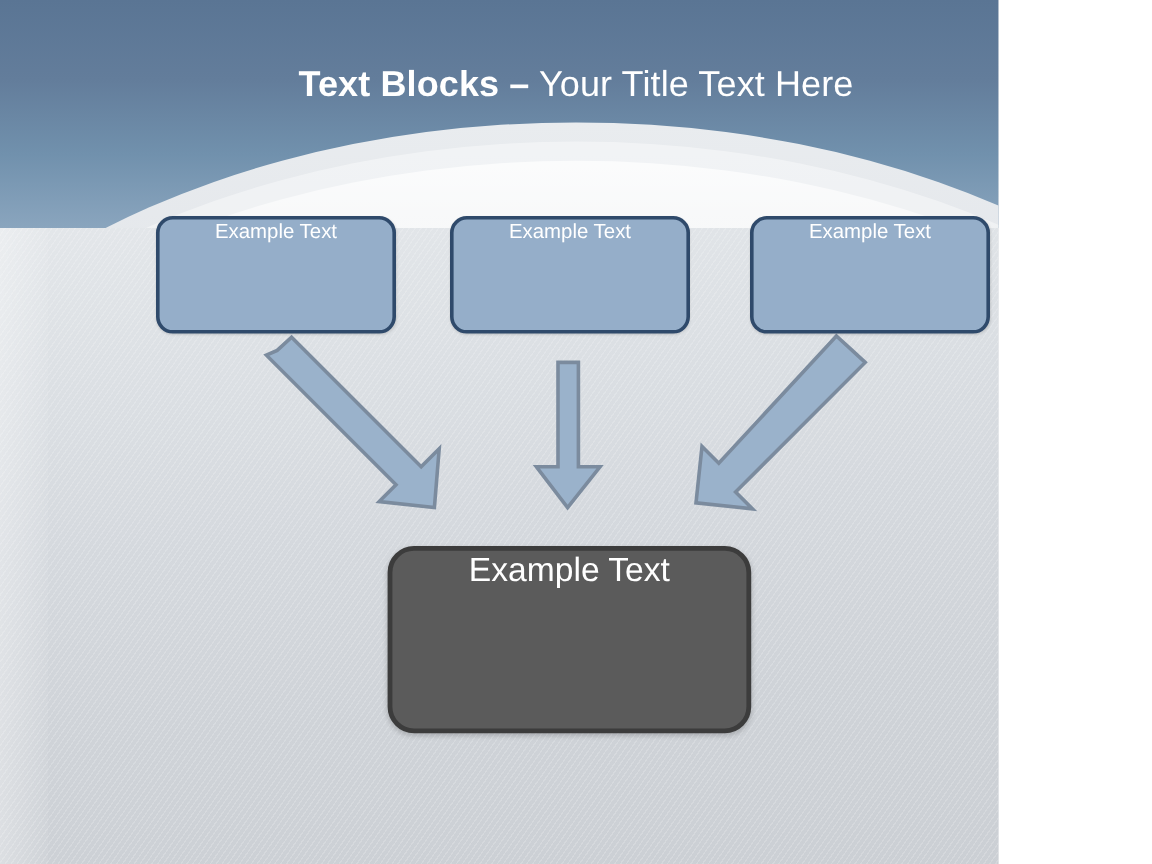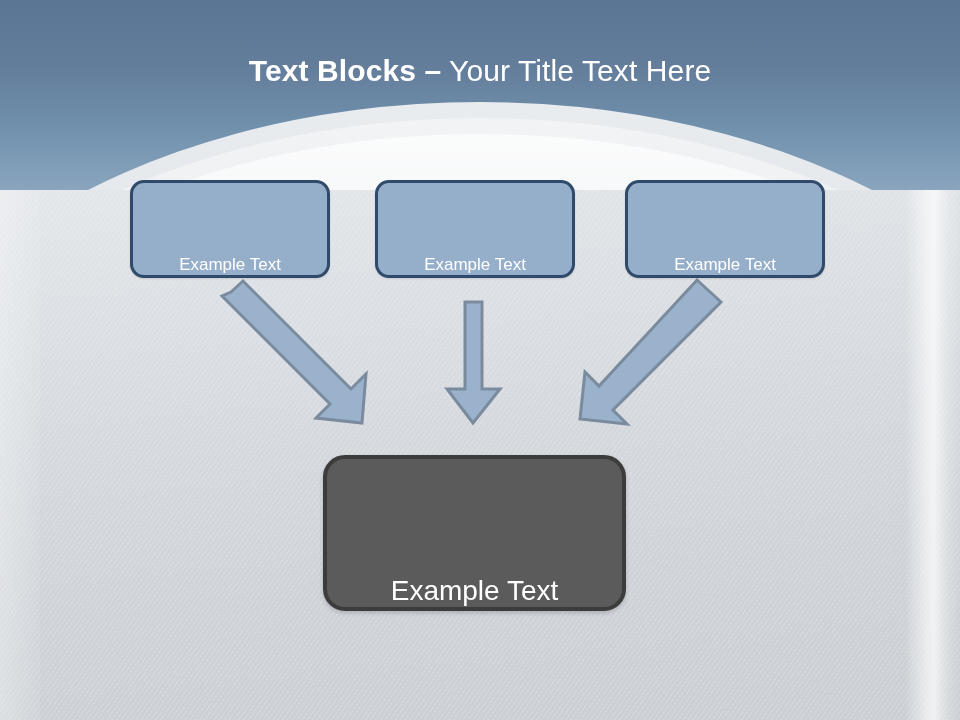--- a/index.html
+++ b/index.html
@@ -6,21 +6,21 @@
     margin: 0;
     padding: 0;
     background: #ffffff;
   }
   body {
     font-family: "Liberation Sans", sans-serif;
   }
 
   .slide {
     position: relative;
-    width: 960px;
+    width: 832px;
     height: 720px;
     overflow: hidden;
     background: #CFD3D8;
   }
 
   
   .bg-body {
     position: absolute;
     left: 0; top: 0;
     width: 960px; height: 720px;
@@ -132,21 +132,21 @@
     white-space: nowrap;
   }
   .slide-title .t-bold { font-weight: bold; }
   .slide-title .t-light { font-weight: normal; }
 
   
   .tbox {
     position: absolute;
     box-sizing: border-box;
     display: flex;
-    align-items: flex-end;
+    align-items: flex-start;
     justify-content: center;
     text-align: center;
   }
   .tbox-blue {
     background: #95AEC9;
     border: 3px solid #2F4A6B;
     border-radius: 14px;
     color: #FFFFFF;
     font-size: 17px;
     box-shadow: 0 1px 2px rgba(0,0,0,0.12);

